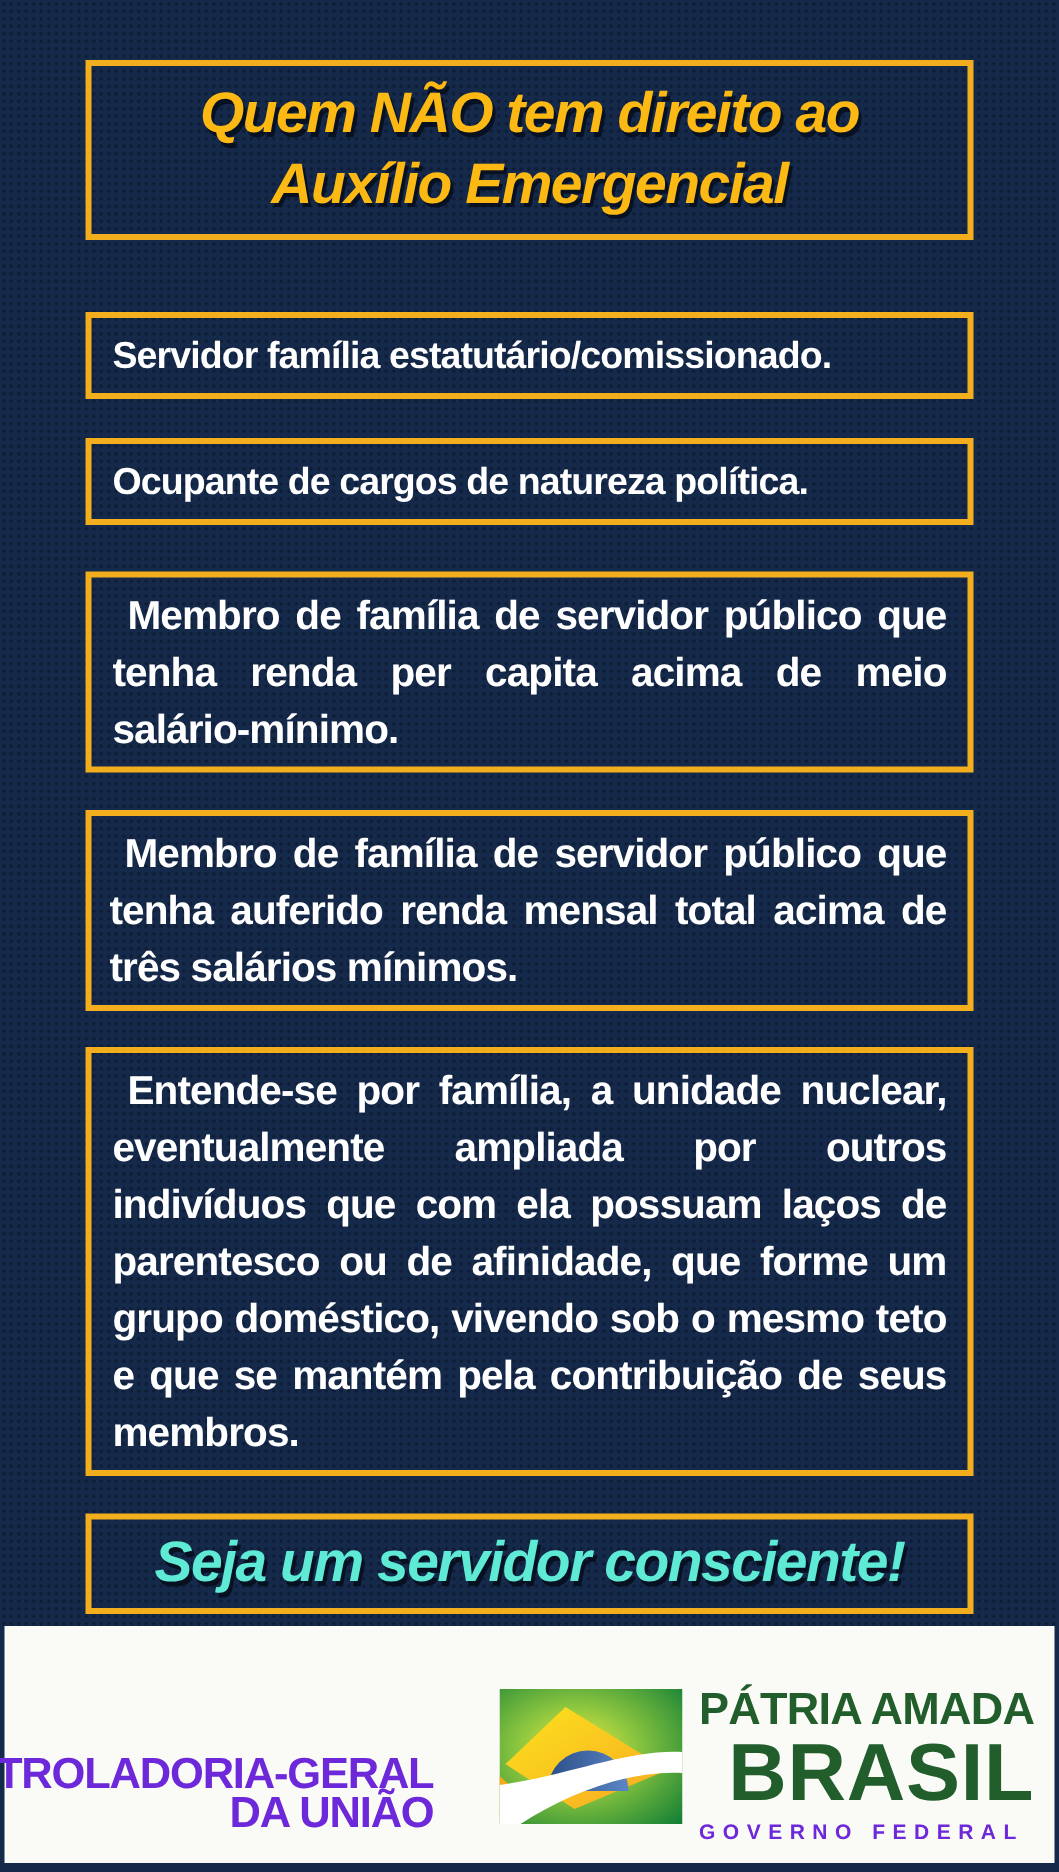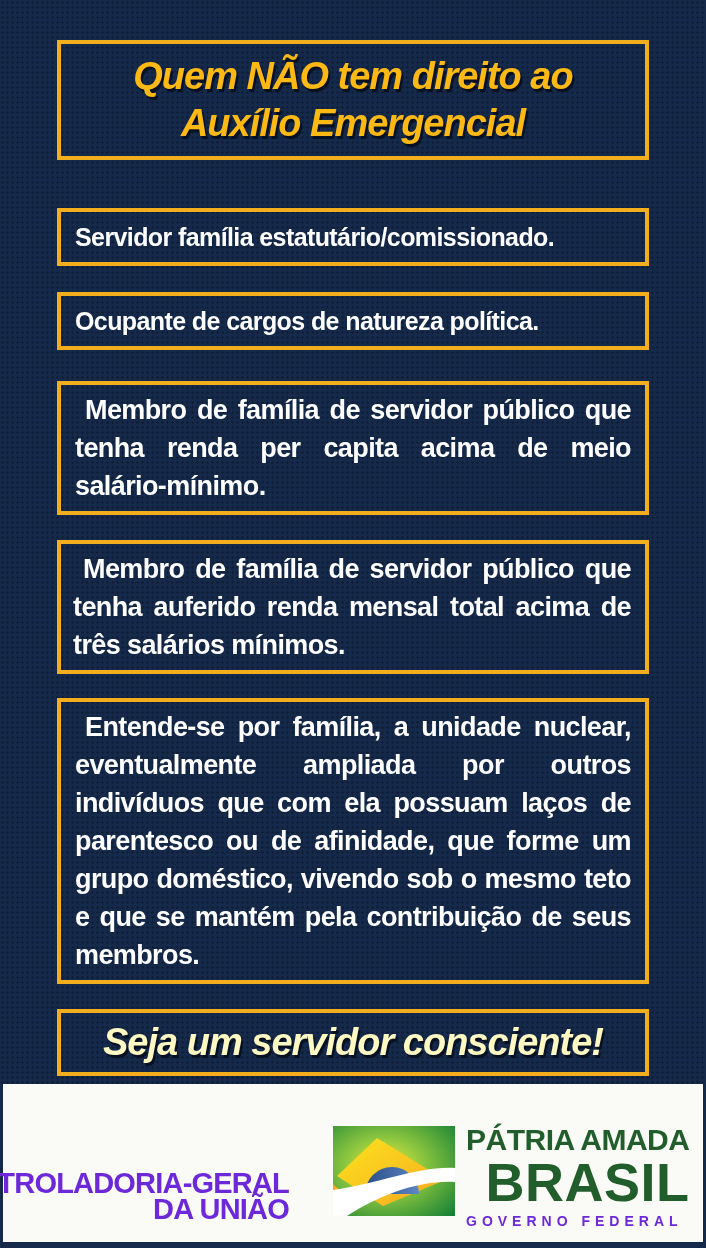--- a/index.html
+++ b/index.html
@@ -80,21 +80,21 @@
     height: 67px;
     display: flex;
     align-items: center;
     justify-content: center;
   }
   .cta-text {
     font-size: 38px;
     font-weight: bold;
     font-style: italic;
     letter-spacing: -1px;
-    color: #fef9c3;
+    color: #5eead4;
     text-shadow: 2px 3px 0 rgba(6,16,32,0.95);
     white-space: nowrap;
   }
 
   .footer {
     position: absolute;
     left: 0;
     right: 0;
     bottom: 6px;
     height: 158px;

